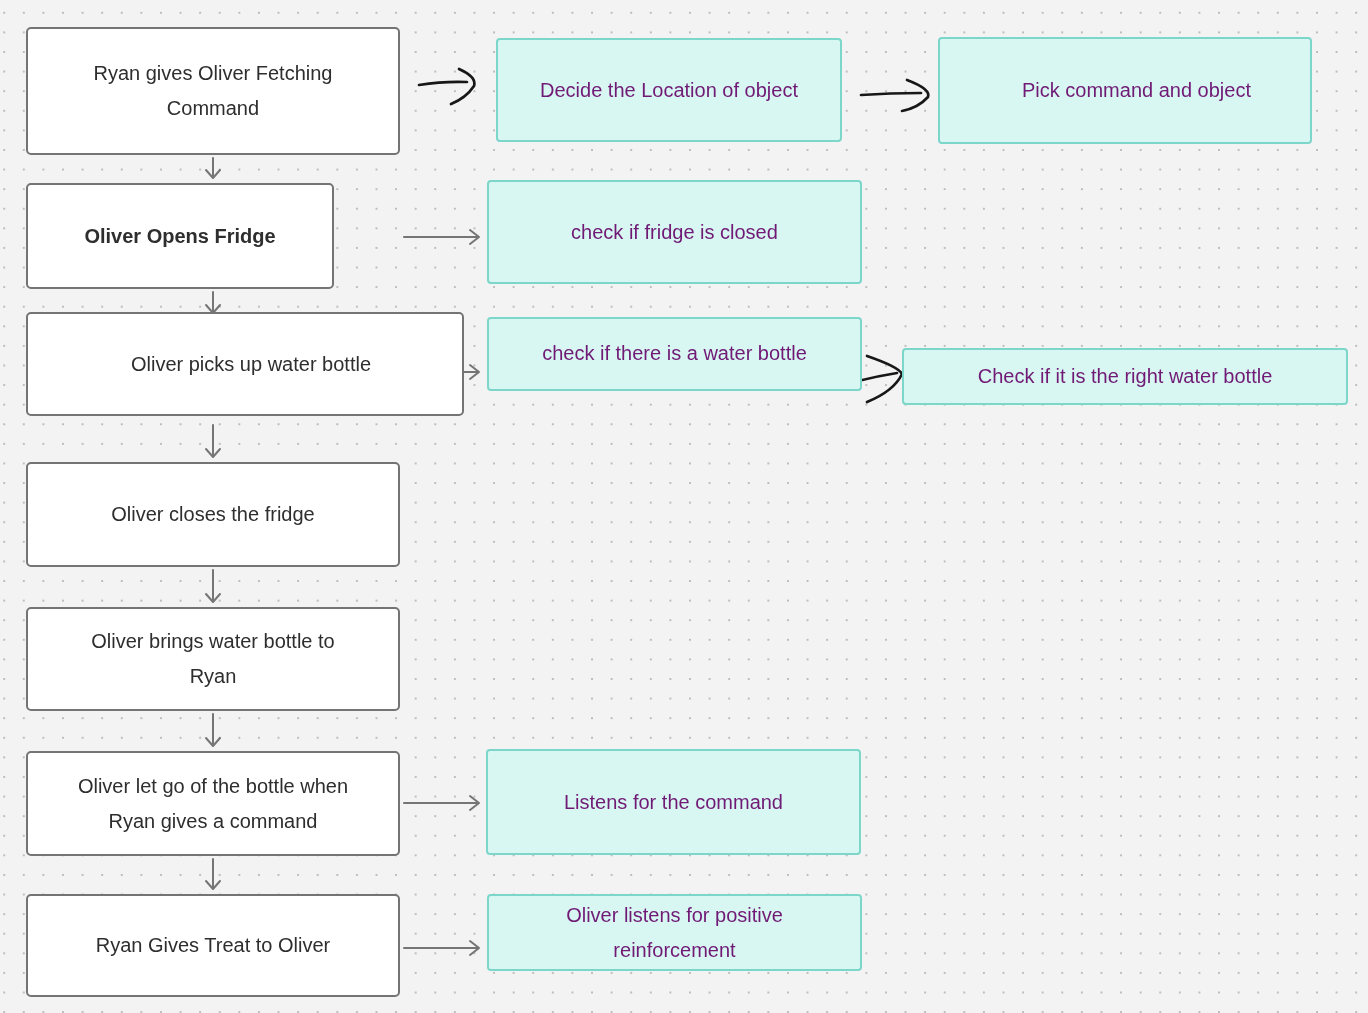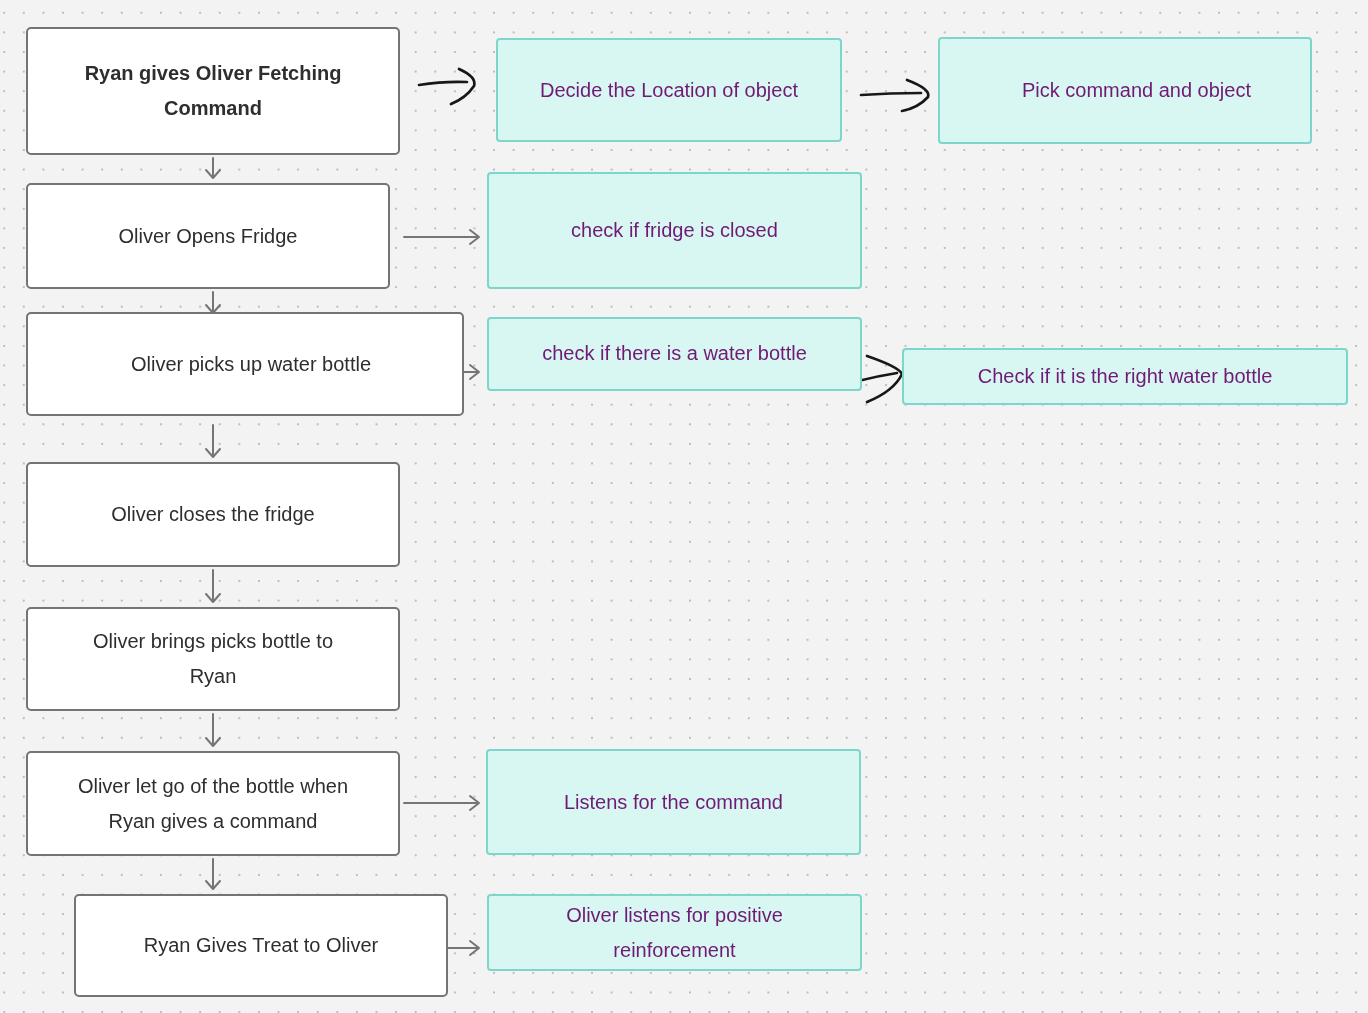--- a/index.html
+++ b/index.html
@@ -32,31 +32,31 @@
     color:#2e2e2e;
   }
   .note{
     background:#d8f7f2;
     border:2px solid #7cd6ca;
     border-radius:4px;
     color:#701a75;
   }
   .align-top{align-items:flex-start;padding-top:17px;}
   
-  .n1{left:26px;top:27px;width:374px;height:128px;font-weight:bold;}
-  .n2{left:26px;top:183px;width:364px;height:106px;}
+  .n1{left:26px;top:27px;width:374px;height:128px;}
+  .n2{left:26px;top:183px;width:308px;height:106px;font-weight:bold;}
   .n3{left:26px;top:312px;width:438px;height:104px;padding-left:30px;}
   .n4{left:26px;top:462px;width:374px;height:105px;}
   .n5{left:26px;top:607px;width:374px;height:104px;}
   .n6{left:26px;top:751px;width:374px;height:105px;}
-  .n7{left:26px;top:894px;width:374px;height:103px;margin-left:48px;}
+  .n7{left:26px;top:894px;width:374px;height:103px;}
   
   .c1{left:496px;top:38px;width:346px;height:104px;}
   .c2{left:938px;top:37px;width:374px;height:107px;padding-left:41px;}
-  .c3{left:487px;top:172px;width:375px;height:117px;}
+  .c3{left:487px;top:180px;width:375px;height:104px;}
   .c4{left:487px;top:317px;width:375px;height:74px;}
   .c5{left:902px;top:348px;width:446px;height:57px;padding:14px 14px;}
   .c6{left:486px;top:749px;width:375px;height:106px;}
   .c7{left:487px;top:894px;width:375px;height:77px;}
 </style>
 </head>
 <body>
 
 <div class="canvas">
 
@@ -116,21 +116,21 @@
       <path d="M858,381 Q878,376 897,373"></path>
       <path d="M867,356 Q899,367 902,374 Q894,391 867,402"></path>
     </g>
   </svg>
 
   <div class="node process n1">Ryan gives Oliver Fetching
 Command</div>
   <div class="node process n2">Oliver Opens Fridge</div>
   <div class="node process n3">Oliver picks up water bottle</div>
   <div class="node process n4">Oliver closes the fridge</div>
-  <div class="node process n5">Oliver brings picks bottle to
+  <div class="node process n5">Oliver brings water bottle to
 Ryan</div>
   <div class="node process n6">Oliver let go of the bottle when
 Ryan gives a command</div>
   <div class="node process n7">Ryan Gives Treat to Oliver</div>
 
   <div class="node note c1">Decide the Location of object</div>
   <div class="node note c2">Pick command and object</div>
   <div class="node note c3">check if fridge is closed</div>
   <div class="node note c4 align-top">check if there is a water bottle</div>
   <div class="node note c5">Check if it is the right water bottle</div>

